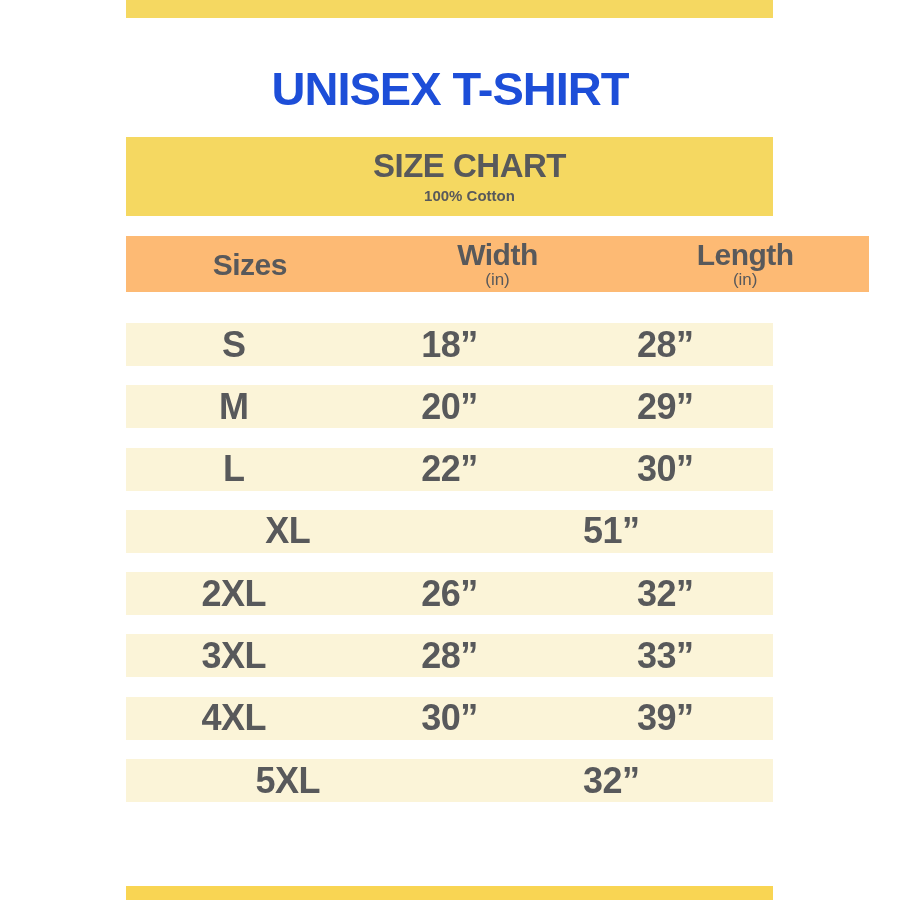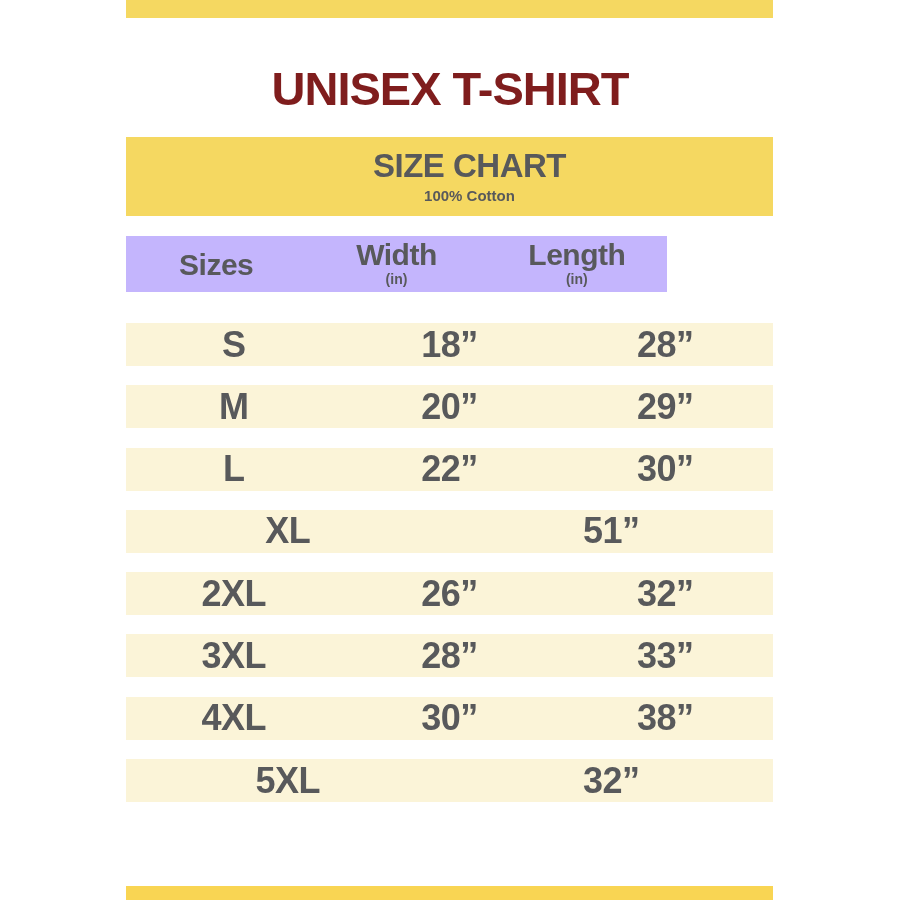--- a/index.html
+++ b/index.html
@@ -11,38 +11,38 @@
   }
   .page { position:relative; width:900px; height:900px; background:#ffffff; overflow:hidden; }
 
   .accent-bar { position:absolute; left:126px; width:647px; background:#F5D861; }
   .accent-bar.top { top:0; height:18px; }
   .accent-bar.bottom { top:886px; height:14px; background:#F9D553; }
 
   .page-title {
     position:absolute; top:63px; left:0; width:900px;
     text-align:center; font-size:47px; font-weight:bold;
-    letter-spacing:-1px; line-height:52px; color:#7f1d1d;
+    letter-spacing:-1px; line-height:52px; color:#1d4ed8;
   }
 
   .banner {
     position:absolute; top:137px; left:126px; width:647px; height:79px;
     background:#F5D861; display:flex; flex-direction:column;
     align-items:center; justify-content:center;padding-left:40px;
   }
   .banner-title { font-size:33px; font-weight:bold; line-height:36px; letter-spacing:-0.5px; }
   .banner-subtitle { font-size:15px; font-weight:bold; line-height:18px; margin-top:3px;text-align:right; }
 
   .header-row {
-    position:absolute; top:236px; left:126px; width:541px; height:56px;
-    background:#c4b5fd; display:flex;
+    position:absolute; top:236px; left:126px; width:743px; height:56px;
+    background:#fdba74; display:flex;
   }
   .hcol { flex:1 1 0; display:flex; flex-direction:column; align-items:center; justify-content:center; }
   .hcol-label { font-size:30px; font-weight:bold; line-height:31px; letter-spacing:-0.5px; }
-  .hcol-unit { font-size:14px; font-weight:bold; line-height:19px; }
+  .hcol-unit { font-size:17px; font-weight:normal; line-height:19px; }
   .hcol-unit:empty { display:none; }
 
   .rows { position:absolute; top:323px; left:126px; width:647px; }
   .row {
     height:43px; margin-bottom:19.3px; background:#FBF4D8;
     display:flex;
   }
   .row:last-child { margin-bottom:0; }
   .cell {
     flex:1 1 0; display:flex; align-items:center; justify-content:center;
@@ -111,21 +111,21 @@
 
       <div class="row">
         <div class="cell">3XL</div>
         <div class="cell">28”</div>
         <div class="cell">33”</div>
       </div>
 
       <div class="row">
         <div class="cell">4XL</div>
         <div class="cell">30”</div>
-        <div class="cell">38”</div>
+        <div class="cell">39”</div>
       </div>
 
       <div class="row">
         <div class="cell">5XL</div>
         <div class="cell">32”</div>
       </div>
     </div>
 
   <div class="accent-bar bottom"></div>
 

